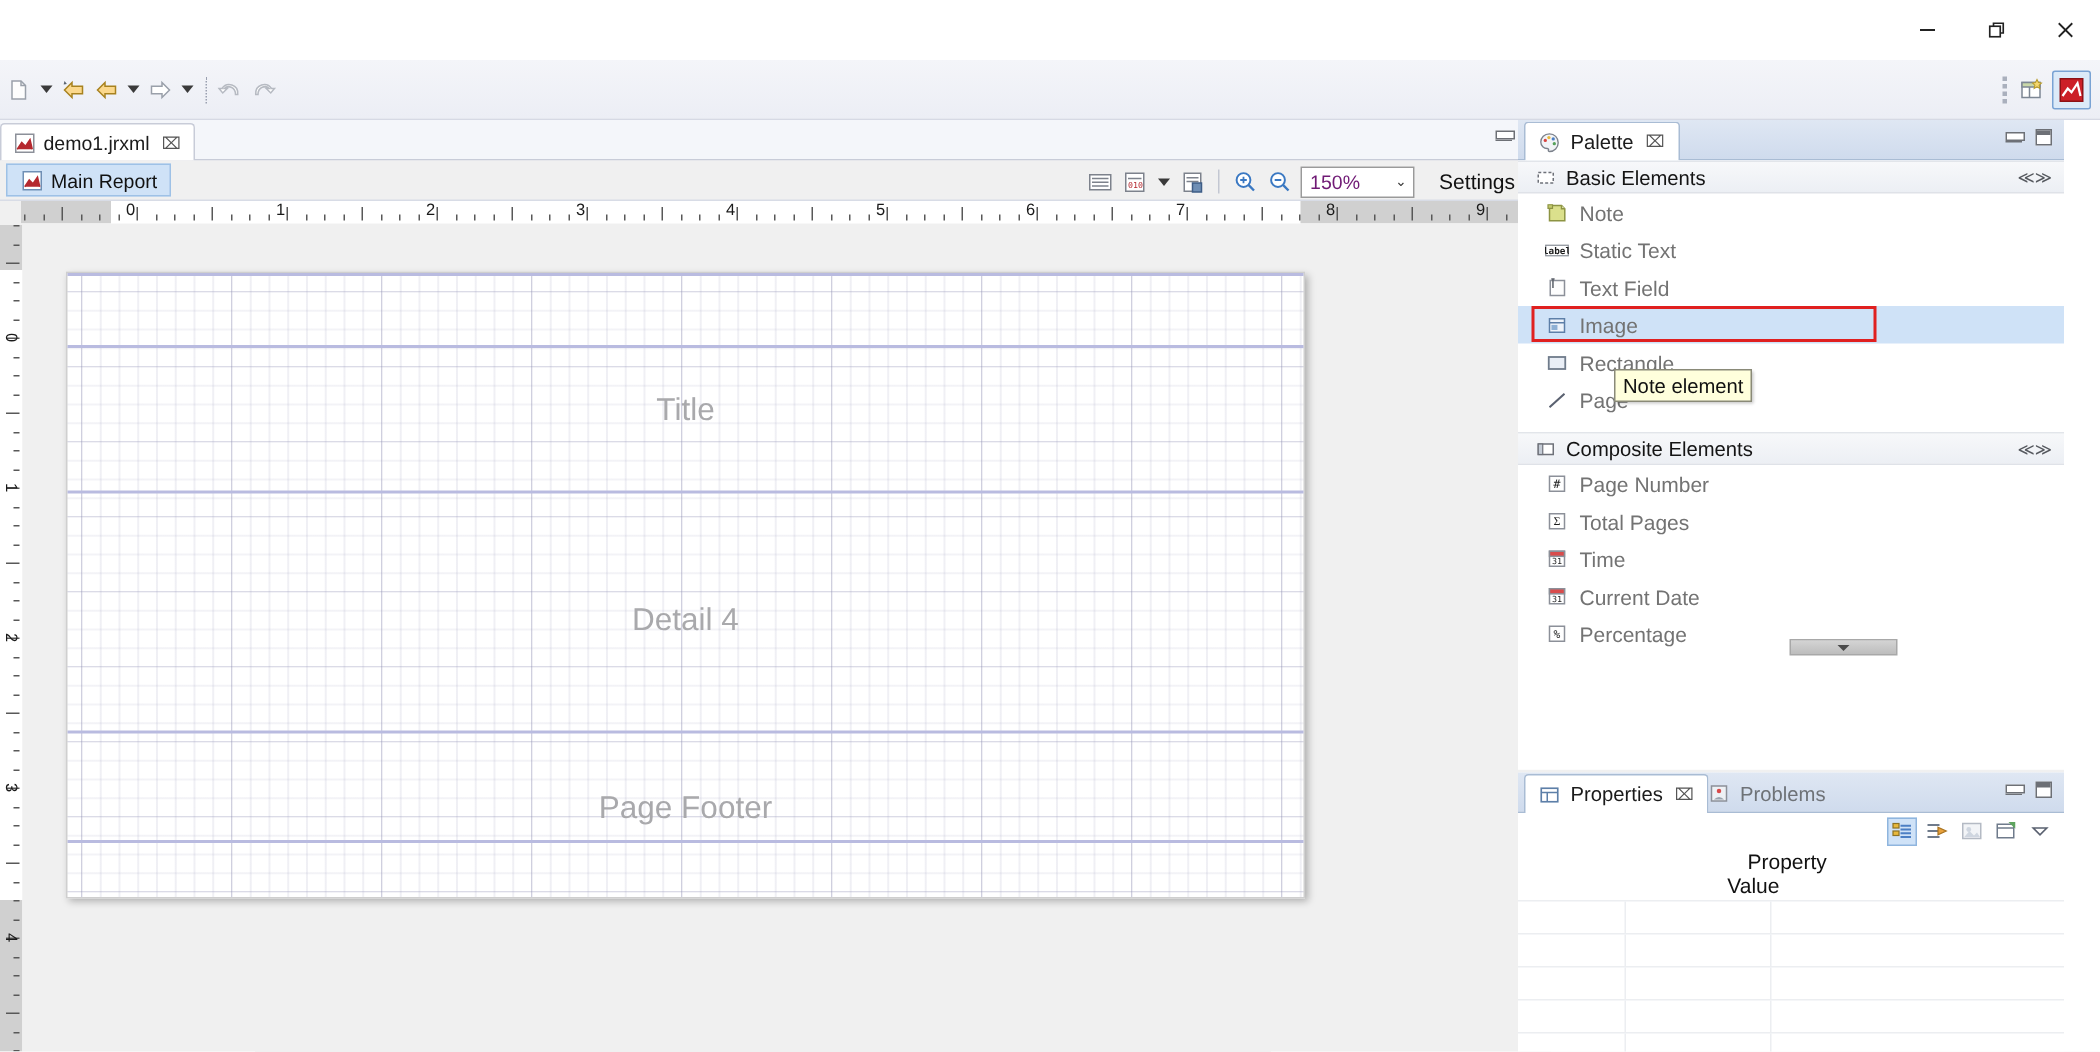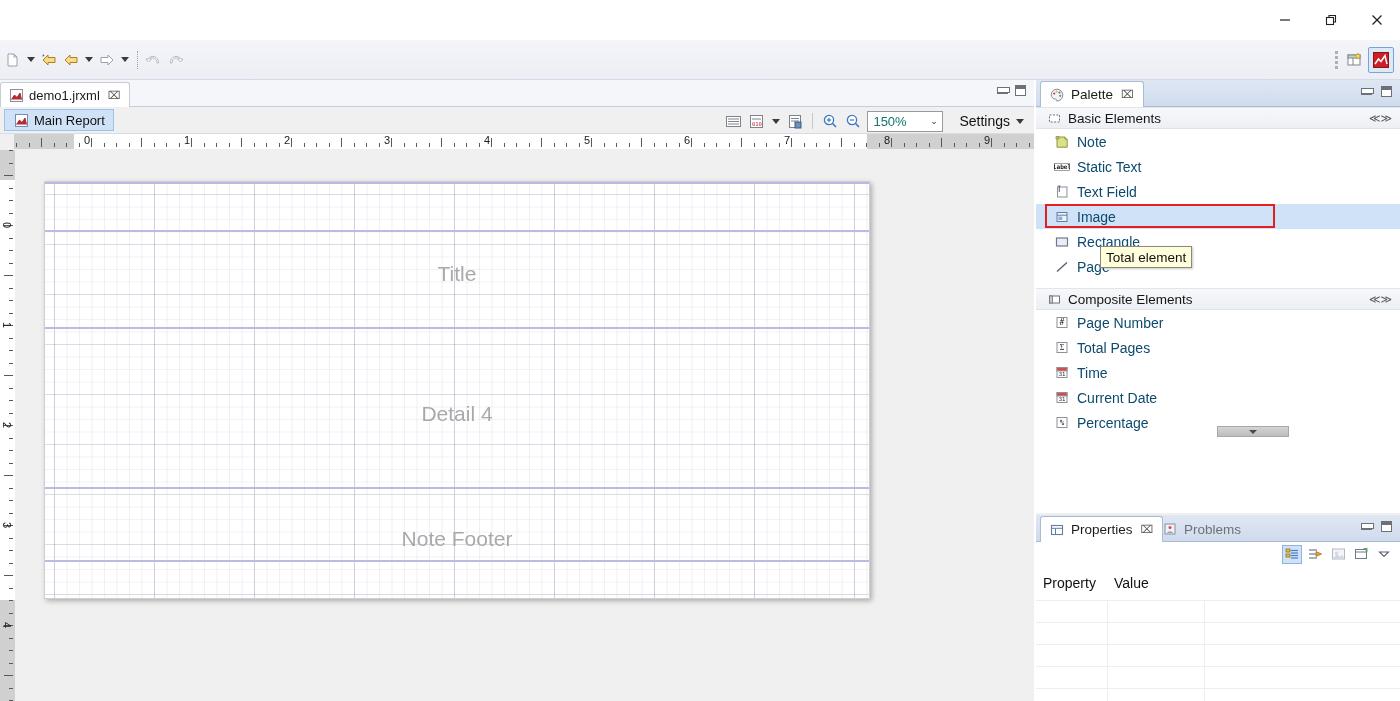--- a/index.html
+++ b/index.html
@@ -89,21 +89,21 @@
   }
   .et-btn {
     width: 21px; height: 22px; display: flex; align-items: center; justify-content: center;
     cursor: default;
   }
   .et-sep { width: 1px; height: 16px; background: #c3c7d2; margin: 0 4px; }
   .zoom-combo {
     display: flex; align-items: center; height: 21px; width: 76px;
     border: 1px solid #9a9a9a; background: #fff; margin-left: 2px;
   }
-  .zoom-combo .zv { flex: 1; font-size: 13px; color: #0f766e; padding-left: 5px; }
+  .zoom-combo .zv { flex: 1; font-size: 13px; color: #701a75; padding-left: 5px; }
   .zoom-combo .zc {
     width: 17px; display: flex; align-items: center; justify-content: center;
     font-size: 9px; color: #333;
   }
   .settings-btn {
     display: flex; align-items: center; gap: 6px; margin-left: 10px;
     font-size: 14px; color: #111; cursor: default; padding: 0 4px; height: 22px;
   }
 
   
@@ -155,21 +155,21 @@
     position: absolute; left: 0; width: 100%; height: 2px;
     background: #b9bbe0;
   }
   .band-label {
     position: absolute; width: 100%; text-align: center;
     font-size: 21px; color: #a9a9ac; font-family: "Liberation Sans", sans-serif;
   }
 
   
   .right-col {
-    position: absolute; left: 1036px; top: 80px; width: 364px; height: 621px;
+    position: absolute; left: 1012px; top: 80px; width: 364px; height: 621px;
     background: #f0f0f0;
   }
 
   
   .palette-view {
     position: absolute; left: 0; top: 0; width: 364px; height: 433px;
     background: #ffffff;
   }
   .view-tabrow {
     position: relative; height: 27px;
@@ -209,21 +209,21 @@
   .pal-group-hdr {
     position: relative; height: 22px; display: flex; align-items: center; gap: 6px;
     padding: 0 8px 0 10px;
     background: linear-gradient(#f7f8fa, #eceff4);
     border-top: 1px solid #e2e5ea; border-bottom: 1px solid #dfe2e8;
     font-size: 13.5px; color: #141414; cursor: default;
   }
   .pal-group-hdr .pin { margin-left: auto; color: #55585e; font-size: 11px; }
   .pal-item {
     position: relative; height: 25px; display: flex; align-items: center; gap: 7px;
-    padding-left: 18px; font-size: 14px; color: #0c4a6e; cursor: default;
+    padding-left: 18px; font-size: 14px; color: #737373; cursor: default;
   }
   .pal-item.selected { background: #cfe2f7; }
   .pal-item.selected .sel-ring {
     position: absolute; left: 9px; top: 0px; right: 125px; bottom: 1px;
     border: 2px solid #e02020; pointer-events: none;
   }
   .pal-ico { width: 16px; height: 16px; flex: 0 0 16px; display: flex; align-items: center; justify-content: center; }
   .pal-scroll-dn {
     position: absolute; left: 181px; top: 319px; width: 72px; height: 11px;
     background: linear-gradient(#d4d4d4, #bdbdbd); border: 1px solid #a8a8a8;
@@ -251,21 +251,21 @@
     gap: 3px; padding-right: 6px; background: #fff;
   }
   .pt-btn {
     width: 20px; height: 19px; display: flex; align-items: center; justify-content: center;
     cursor: default; border: 1px solid transparent;
   }
   .pt-btn.active { background: #cfe2f7; border: 1px solid #8fb5de; }
   .props-table { position: relative; background: #fff; }
   .props-head {
     display: flex; height: 34px; align-items: center;
-    font-size: 14px; color: #111;
+    font-size: 14px; color: #111; flex-direction: column;
   }
   .props-head .c1 { width: 72px; padding-left: 7px; }
   .props-head .c2 { width: 97px; padding-left: 6px; }
   .props-rows { position: relative; }
   .props-row { height: 22px; border-top: 1px solid #eceef1; display: flex; }
   .props-row .c1 { width: 72px; border-right: 1px solid #eceef1; }
   .props-row .c2 { width: 97px; border-right: 1px solid #eceef1; }
   .props-row .c3 { flex: 1; }
 </style>
 </head>
@@ -613,21 +613,21 @@
       <div class="grid"></div>
 
       <div class="band-line" style="top:0px"></div>
       <div class="band-line" style="top:48px"></div>
       <div class="band-line" style="top:145px"></div>
       <div class="band-line" style="top:305px"></div>
       <div class="band-line" style="top:378px"></div>
 
       <div class="band-label" style="top:80px">Title</div>
       <div class="band-label" style="top:220px">Detail 4</div>
-      <div class="band-label" style="top:345px">Note Footer</div>
+      <div class="band-label" style="top:345px">Page Footer</div>
     </div>
   </div>
 
   <div class="right-col">
 
     <div class="palette-view">
       <div class="view-tabrow">
         <div class="view-tab active" style="left:4px">
           <span class="pal-ico">
             <svg width="14" height="14" viewBox="0 0 14 14">
@@ -786,21 +786,21 @@
               <rect x="2" y="1.5" width="10" height="10" fill="#fff" stroke="#8c9099" stroke-width="1"></rect>
               <text x="7" y="9.2" font-size="7.5" text-anchor="middle" fill="#1c1c1c" font-family="monospace">%</text>
             </svg>
           </span>
           <span>Percentage</span>
         </div>
 
       </div>
 
       <div class="tooltip" style="left:64px; top:166px">
-        <span>Total element</span>
+        <span>Note element</span>
       </div>
     </div>
 
     <div class="props-view">
       <div class="view-tabrow">
         <div class="view-tab active" style="left:4px">
           <span class="pal-ico">
             <svg width="14" height="14" viewBox="0 0 14 14">
               <rect x="1.5" y="2.5" width="11" height="9" fill="#fff" stroke="#5d7fa8" stroke-width="1.1"></rect>
               <line x1="1.5" y1="5.3" x2="12.5" y2="5.3" stroke="#5d7fa8" stroke-width="1"></line>

